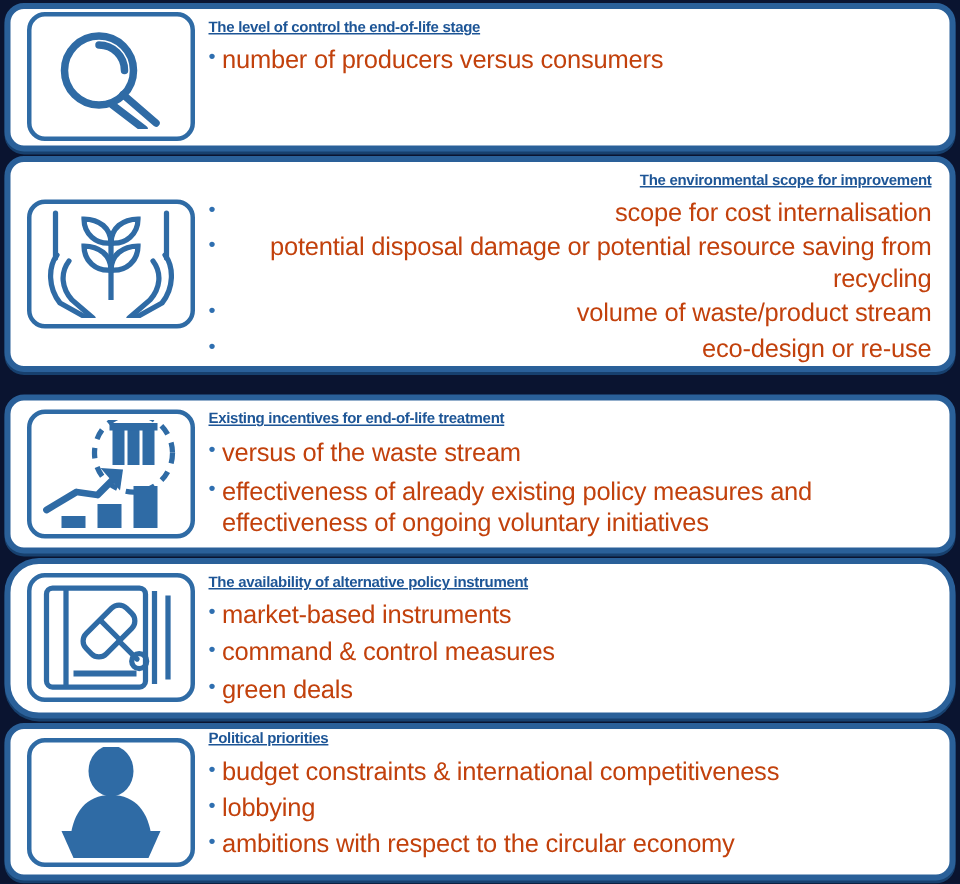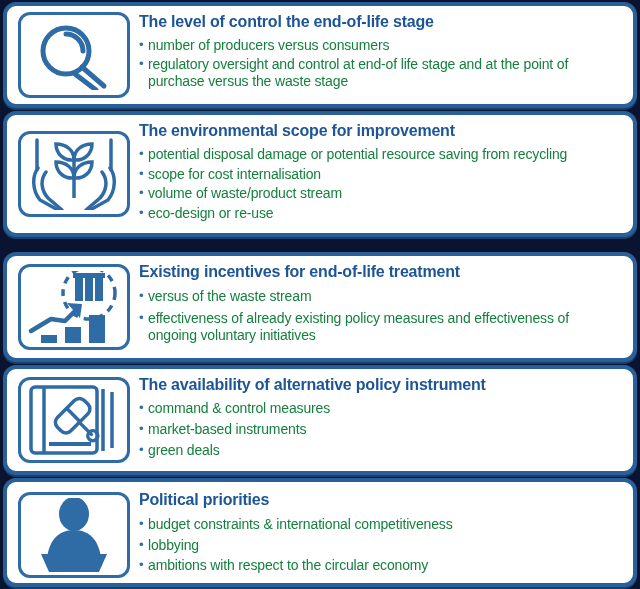--- a/index.html
+++ b/index.html
@@ -30,23 +30,23 @@
     box-sizing: border-box;
     background: #ffffff;
     border: 4px solid #2a6099;
     border-radius: 13px;
     box-shadow: 0 2px 0 0 #17406e, inset 0 0 0 1px #ffffff;
     display: flex;
     align-items: stretch;
     overflow: hidden;
   }
   .card-1 { flex-grow: 117; }
-  .card-2 { flex-grow: 115; }
+  .card-2 { flex-grow: 115; text-align: right; }
   .card-3 { flex-grow: 115; margin-top: 12px; }
-  .card-4 { flex-grow: 115; }
+  .card-4 { flex-grow: 115; border-radius: 23px; }
   .card-5 { flex-grow: 120; align-items: flex-end; }
 
   .icon-cell {
     flex: 0 0 128px;
     display: flex;
     align-items: center;
     justify-content: center;
     padding: 5px 2px 5px 8px;
     box-sizing: border-box;
   }
@@ -67,38 +67,39 @@
   .text-cell {
     flex: 1 1 auto;
     min-width: 0;
     padding: 7px 12px 6px 4px;
     box-sizing: border-box;
     display: flex;
     flex-direction: column;
     justify-content: flex-start;
   }
   .card-title {
-    font-size: 16px;
+    font-size: 10px;
     font-weight: bold;
     color: #1f5campaign;
     color: #1d5596;
     letter-spacing: -0.2px;
     line-height: 1.12;
     margin: 0 0 6px 0;
     white-space: nowrap;
+    text-decoration: underline;
   }
   .bullets {
     list-style: none;
     margin: 0;
     padding: 0;
   }
   .bullets li {
     position: relative;
-    font-size: 14px;
-    color: #15803d;
+    font-size: 17px;
+    color: #c2410c;
     line-height: 1.23;
     padding-left: 9px;
     margin-bottom: 1.5px;
     letter-spacing: -0.15px;
   }
   .bullets li::before {
     content: "\2022";
     position: absolute;
     left: 0;
     top: 0;
@@ -125,21 +126,20 @@
           <path d="M38 14 A17 17 0 0 1 55 31" fill="none" stroke="#2f6ba5" stroke-width="5" stroke-linecap="round"></path>
           <path d="M54 47 L76 66" fill="none" stroke="#2f6ba5" stroke-width="5" stroke-linecap="round"></path>
           <path d="M47 54 L68 70" fill="none" stroke="#2f6ba5" stroke-width="5" stroke-linecap="round"></path>
         </svg>
       </div>
     </div>
     <div class="text-cell">
       <div class="card-title">The level of control the end-of-life stage</div>
       <ul class="bullets">
         <li>number of producers versus consumers</li>
-        <li>regulatory oversight and control at end-of life stage and at the point of purchase versus the waste stage</li>
       </ul>
     </div>
   </div>
 
   <div class="card card-2">
     <div class="icon-cell">
       <div class="icon-frame">
         <svg width="92" height="72" viewBox="0 0 92 72">
           <line x1="46" y1="18" x2="46" y2="60" stroke="#2f6ba5" stroke-width="3.5"></line>
           <path d="M46 22 C46 12 54 6 64 6 C64 16 56 23 46 22 Z" fill="none" stroke="#2f6ba5" stroke-width="3.5"></path>
@@ -151,22 +151,22 @@
           <path d="M82 30 C88 38 88 52 80 62 L62 72" fill="none" stroke="#2f6ba5" stroke-width="3.5" stroke-linecap="round"></path>
           <path d="M74 34 C80 42 79 52 72 60 L58 72" fill="none" stroke="#2f6ba5" stroke-width="3.5" stroke-linecap="round"></path>
           <line x1="9" y1="2" x2="9" y2="32" stroke="#2f6ba5" stroke-width="3.5" stroke-linecap="round"></line>
           <line x1="83" y1="2" x2="83" y2="32" stroke="#2f6ba5" stroke-width="3.5" stroke-linecap="round"></line>
         </svg>
       </div>
     </div>
     <div class="text-cell">
       <div class="card-title">The environmental scope for improvement</div>
       <ul class="bullets">
+        <li>scope for cost internalisation</li>
         <li>potential disposal damage or potential resource saving from recycling</li>
-        <li>scope for cost internalisation</li>
         <li>volume of waste/product stream</li>
         <li>eco-design or re-use</li>
       </ul>
     </div>
   </div>
 
   <div class="card card-3">
     <div class="icon-cell">
       <div class="icon-frame">
         <svg width="94" height="72" viewBox="0 0 94 72">
@@ -206,22 +206,22 @@
             <path d="M46 41 L46 58" stroke="#2f6ba5" stroke-width="3.5" stroke-linecap="round"></path>
             <circle cx="46" cy="60" r="5" fill="none" stroke="#2f6ba5" stroke-width="3.5"></circle>
           </g>
           <line x1="22" y1="60" x2="64" y2="60" stroke="#2f6ba5" stroke-width="4"></line>
         </svg>
       </div>
     </div>
     <div class="text-cell">
       <div class="card-title">The availability of alternative policy instrument</div>
       <ul class="bullets">
+        <li>market-based instruments</li>
         <li>command &amp; control measures</li>
-        <li>market-based instruments</li>
         <li>green deals</li>
       </ul>
     </div>
   </div>
 
   <div class="card card-5">
     <div class="icon-cell">
       <div class="icon-frame">
         <svg width="94" height="74" viewBox="0 0 94 74">
           <ellipse cx="47" cy="16" rx="15" ry="17" fill="#2f6ba5"></ellipse>

